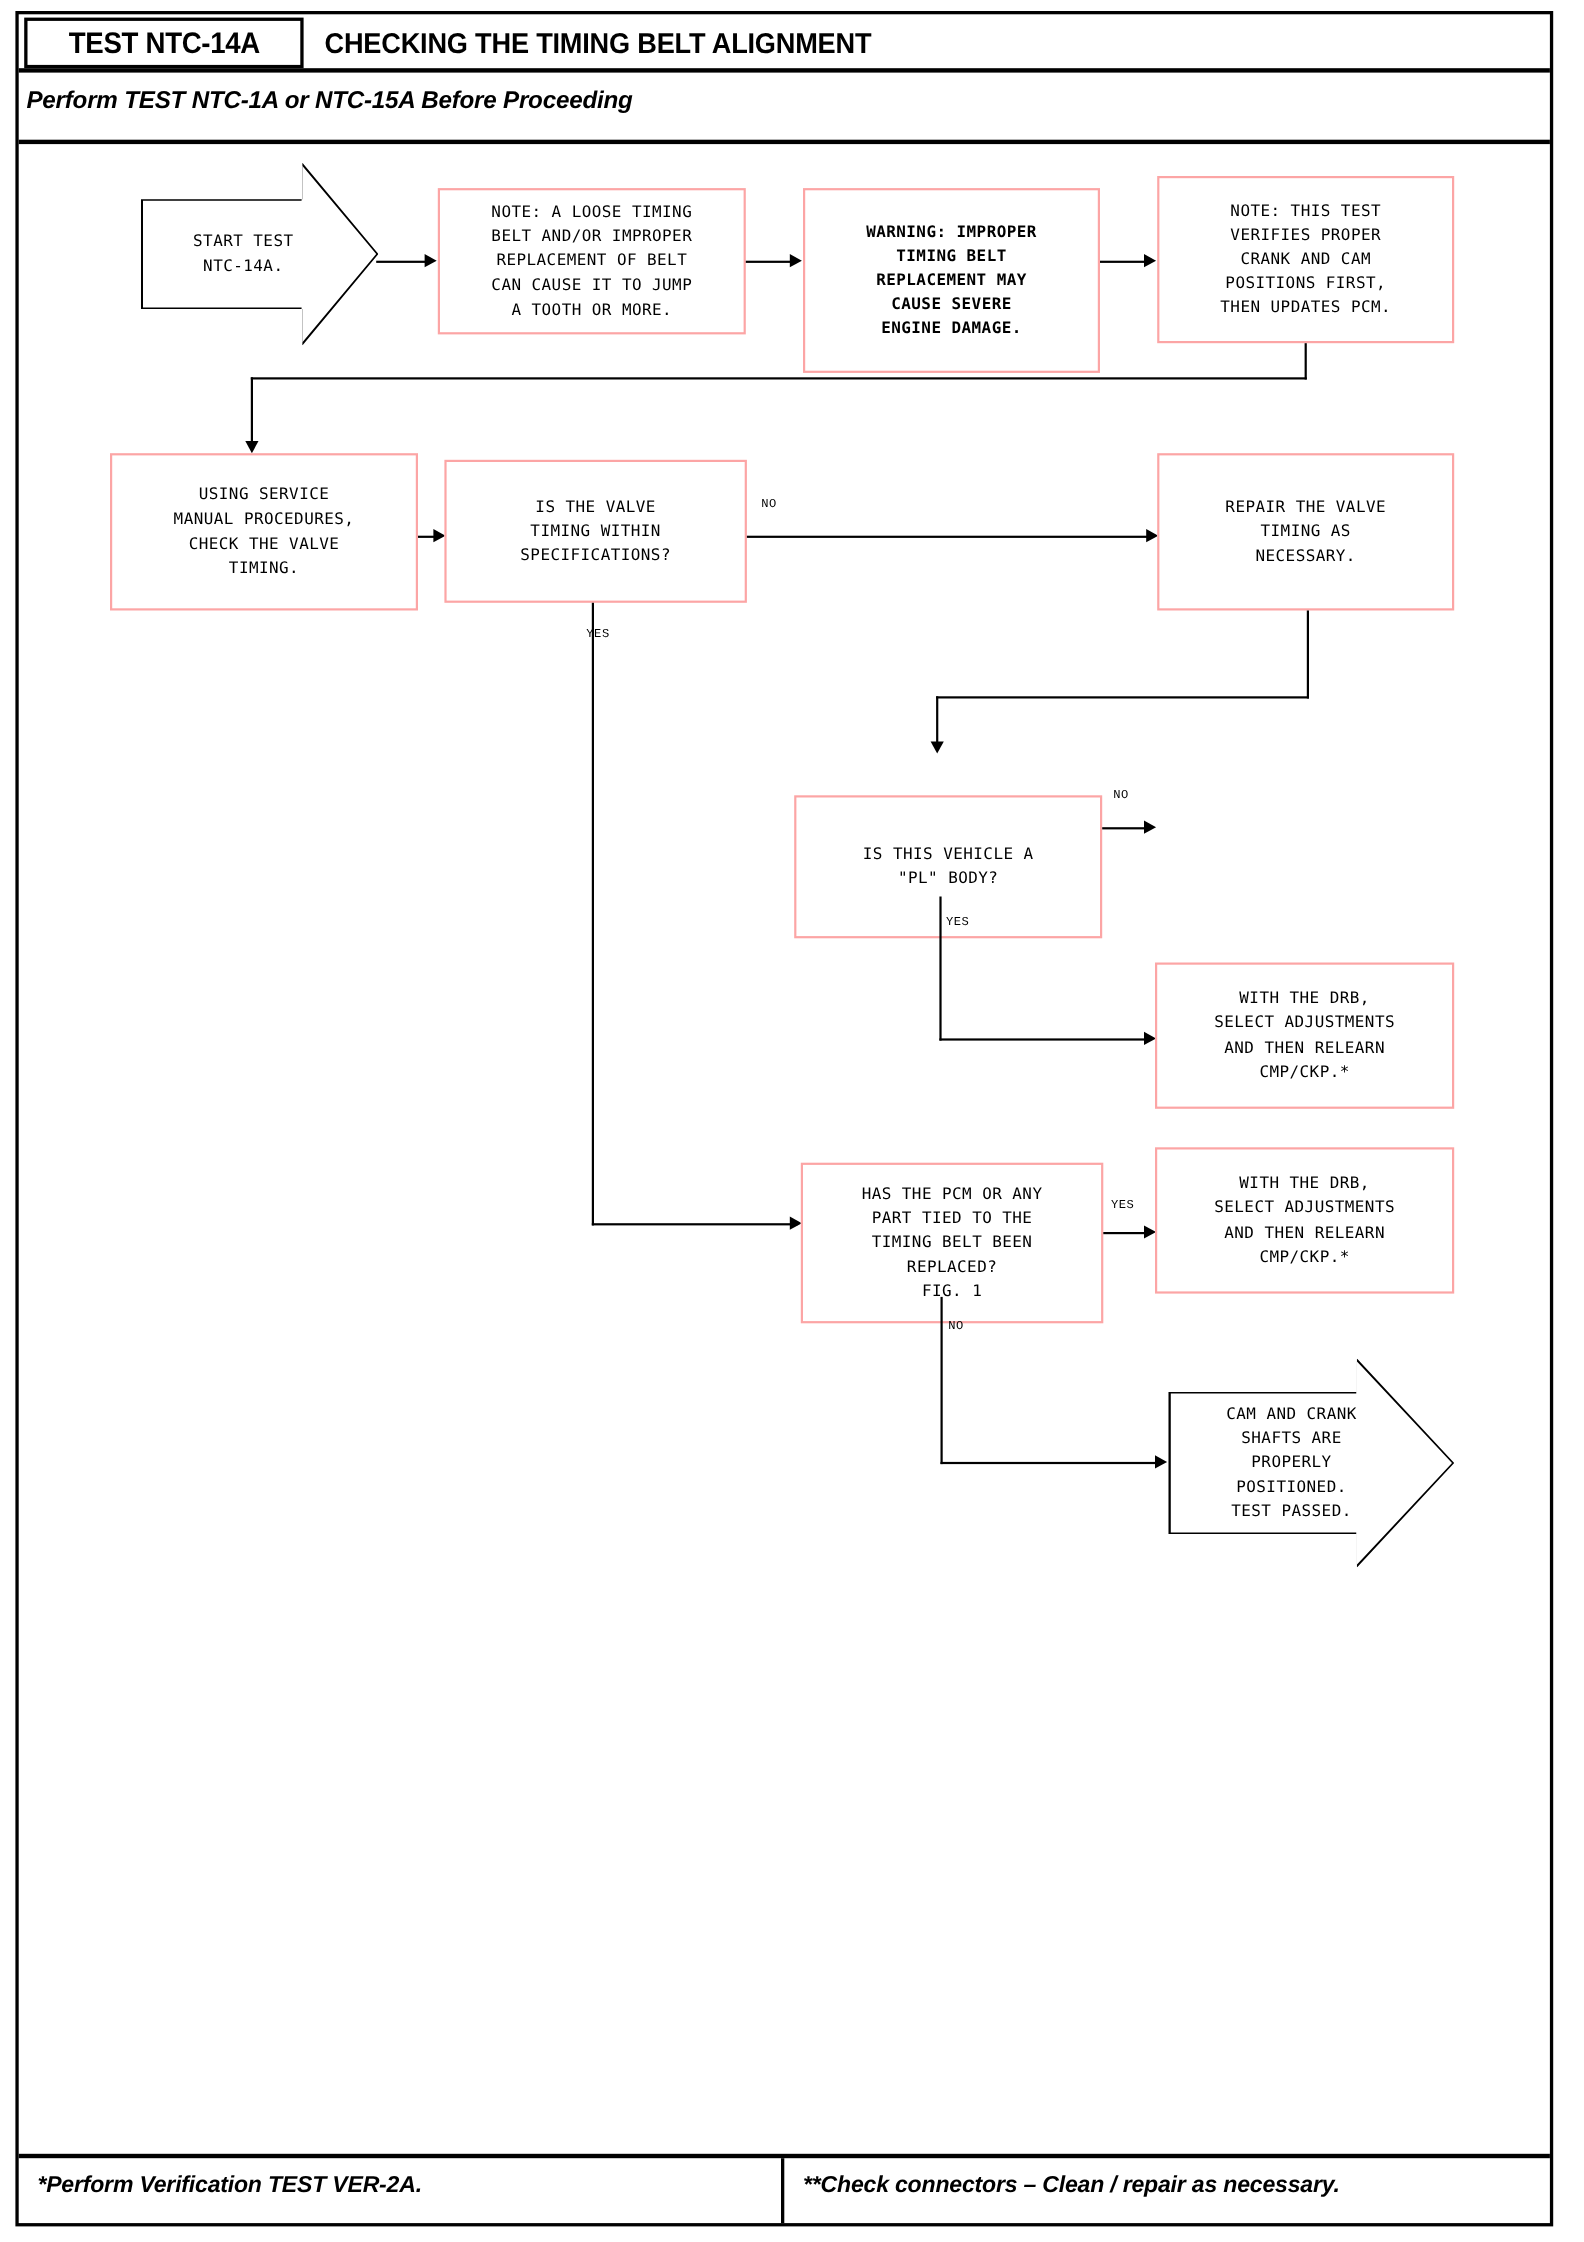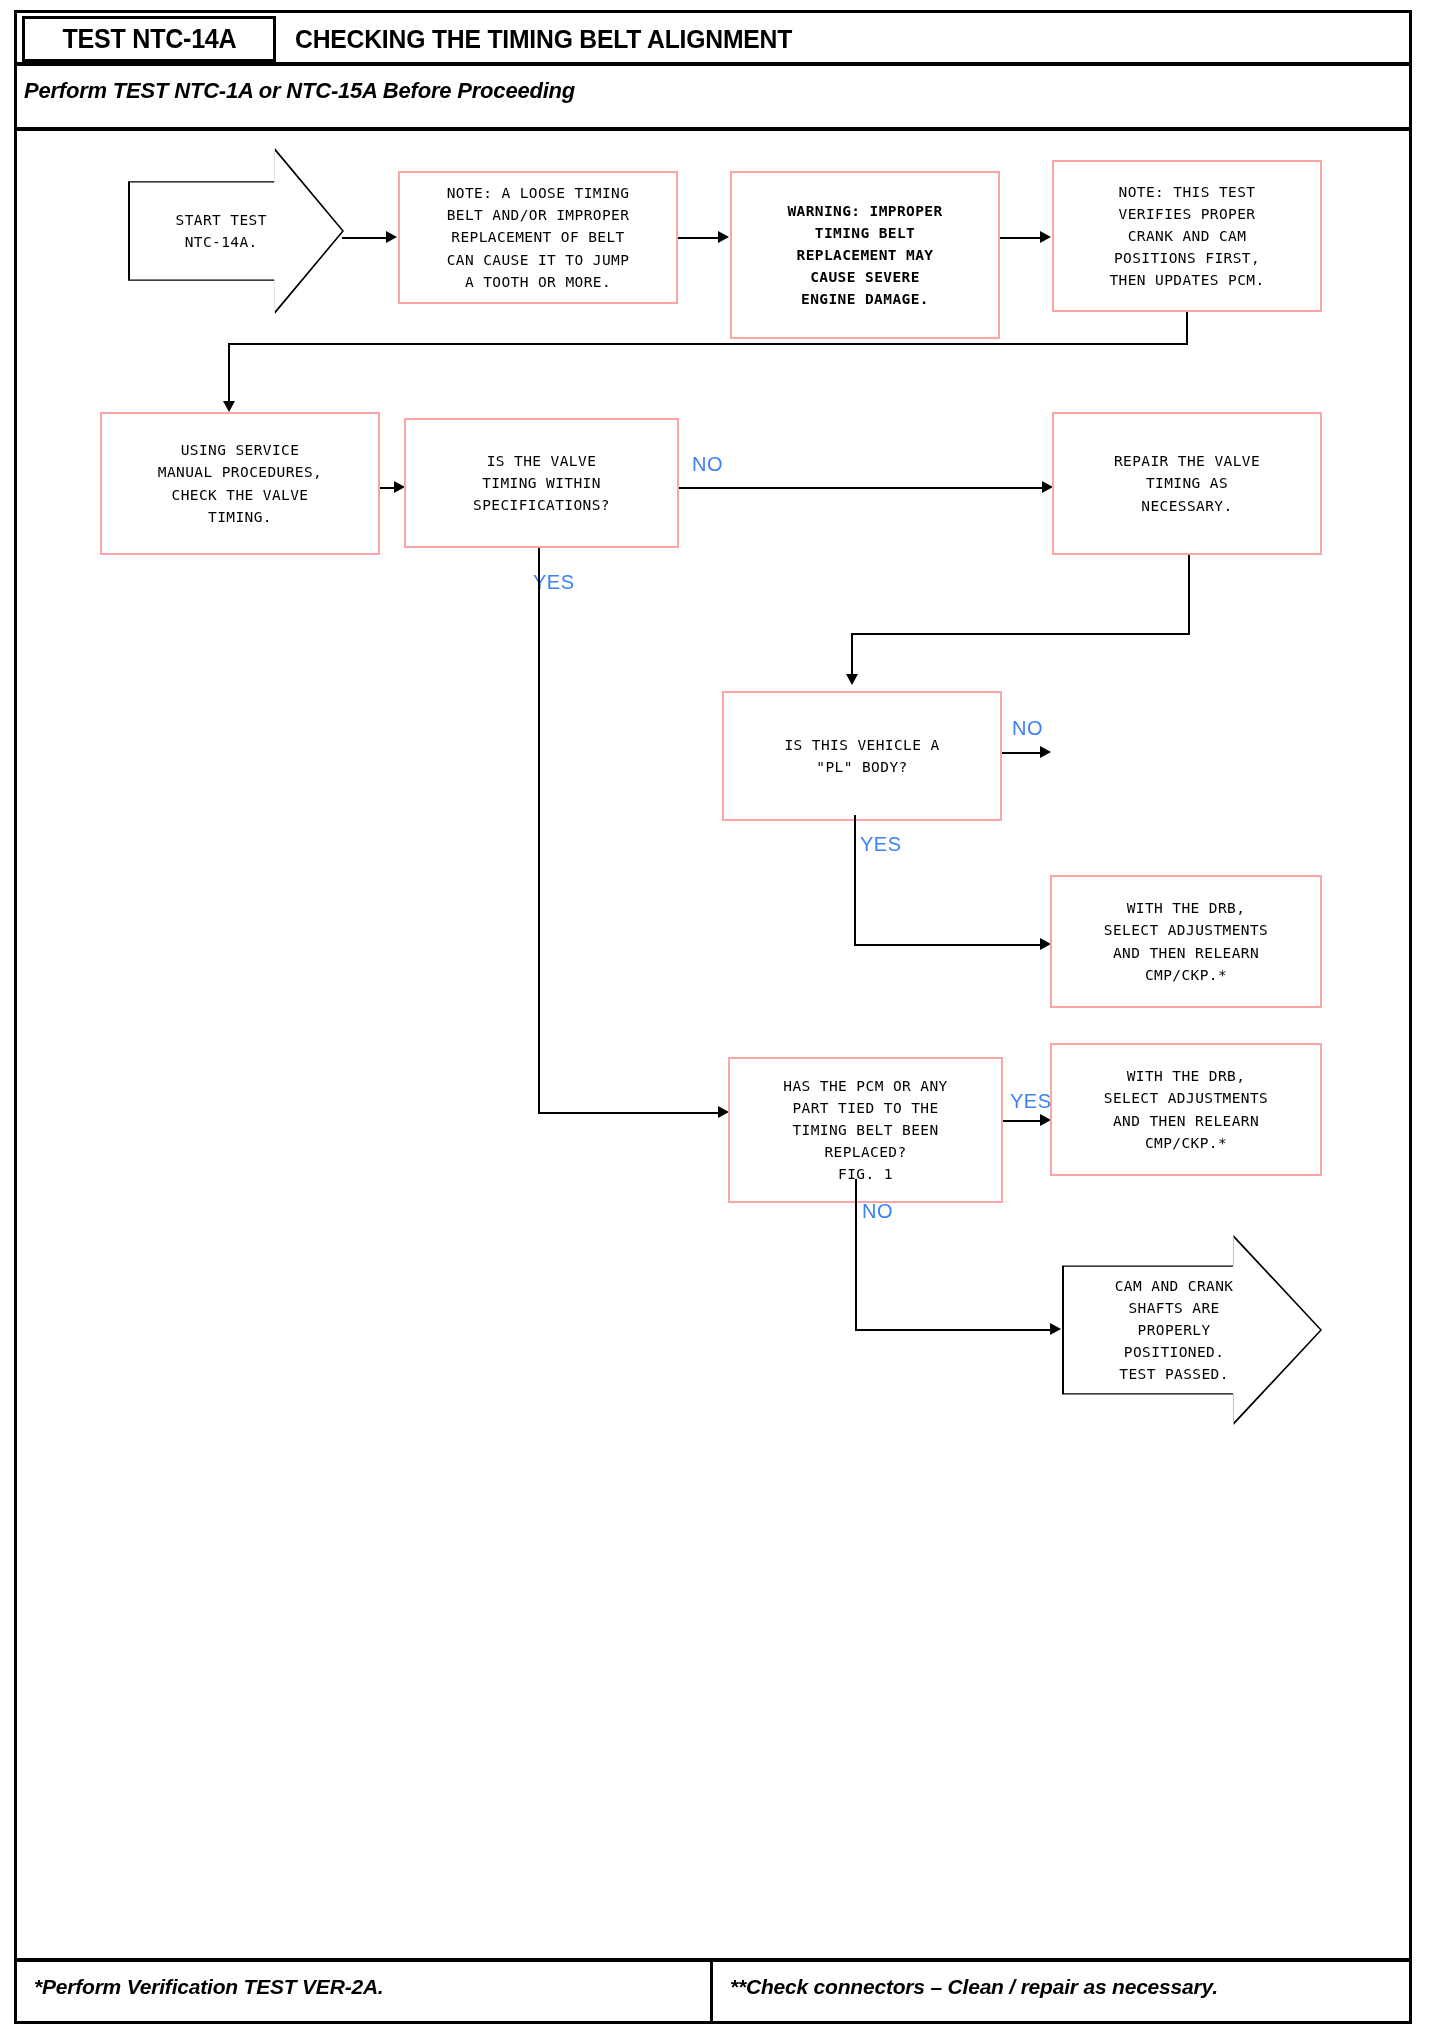--- a/index.html
+++ b/index.html
@@ -172,24 +172,24 @@
   }
   .ah.down {
     border-left: 6px solid transparent;
     border-right: 6px solid transparent;
     border-top: 11px solid #000;
   }
 
   
   .blabel {
     position: absolute;
-    font-family: Liberation Sans, sans-serif;
-    font-size: 20px;
+    font-family: Liberation Mono, monospace;
+    font-size: 11px;
     letter-spacing: 0.5px;
-    color: #3b82f6;
+    color: #000000;
   }
 </style>
 </head>
 <body>
 
 <div id="page">
 
   <div class="page-frame"></div>
 
   <div class="hdr-rule" id="hdr-rule-1"></div>
@@ -278,21 +278,21 @@
 
   <div class="ln v" style="left:538px; top:548px; height:566px;"></div>
   <div class="ln h" style="left:538px; top:1112px; width:187px;"></div>
   <div class="ah right" style="left:718px; top:1106px;"></div>
 
   <div class="ln v" style="left:1188px; top:555px; height:80px;"></div>
   <div class="ln h" style="left:851px; top:633px; width:339px;"></div>
   <div class="ln v" style="left:851px; top:633px; height:45px;"></div>
   <div class="ah down" style="left:846px; top:674px;"></div>
 
-  <div class="node" style="left:722px; top:691px; width:280px; height:130px;">
+  <div class="node" style="left:722px; top:723px; width:280px; height:130px;">
     <div class="txt">IS THIS VEHICLE A
 "PL" BODY?</div>
   </div>
 
   <div class="blabel" style="left:1012px; top:717px;">NO</div>
   <div class="ln h" style="left:1002px; top:752px; width:42px;"></div>
   <div class="ah right" style="left:1040px; top:746px;"></div>
 
 
   <div class="blabel" style="left:860px; top:833px;">YES</div>

